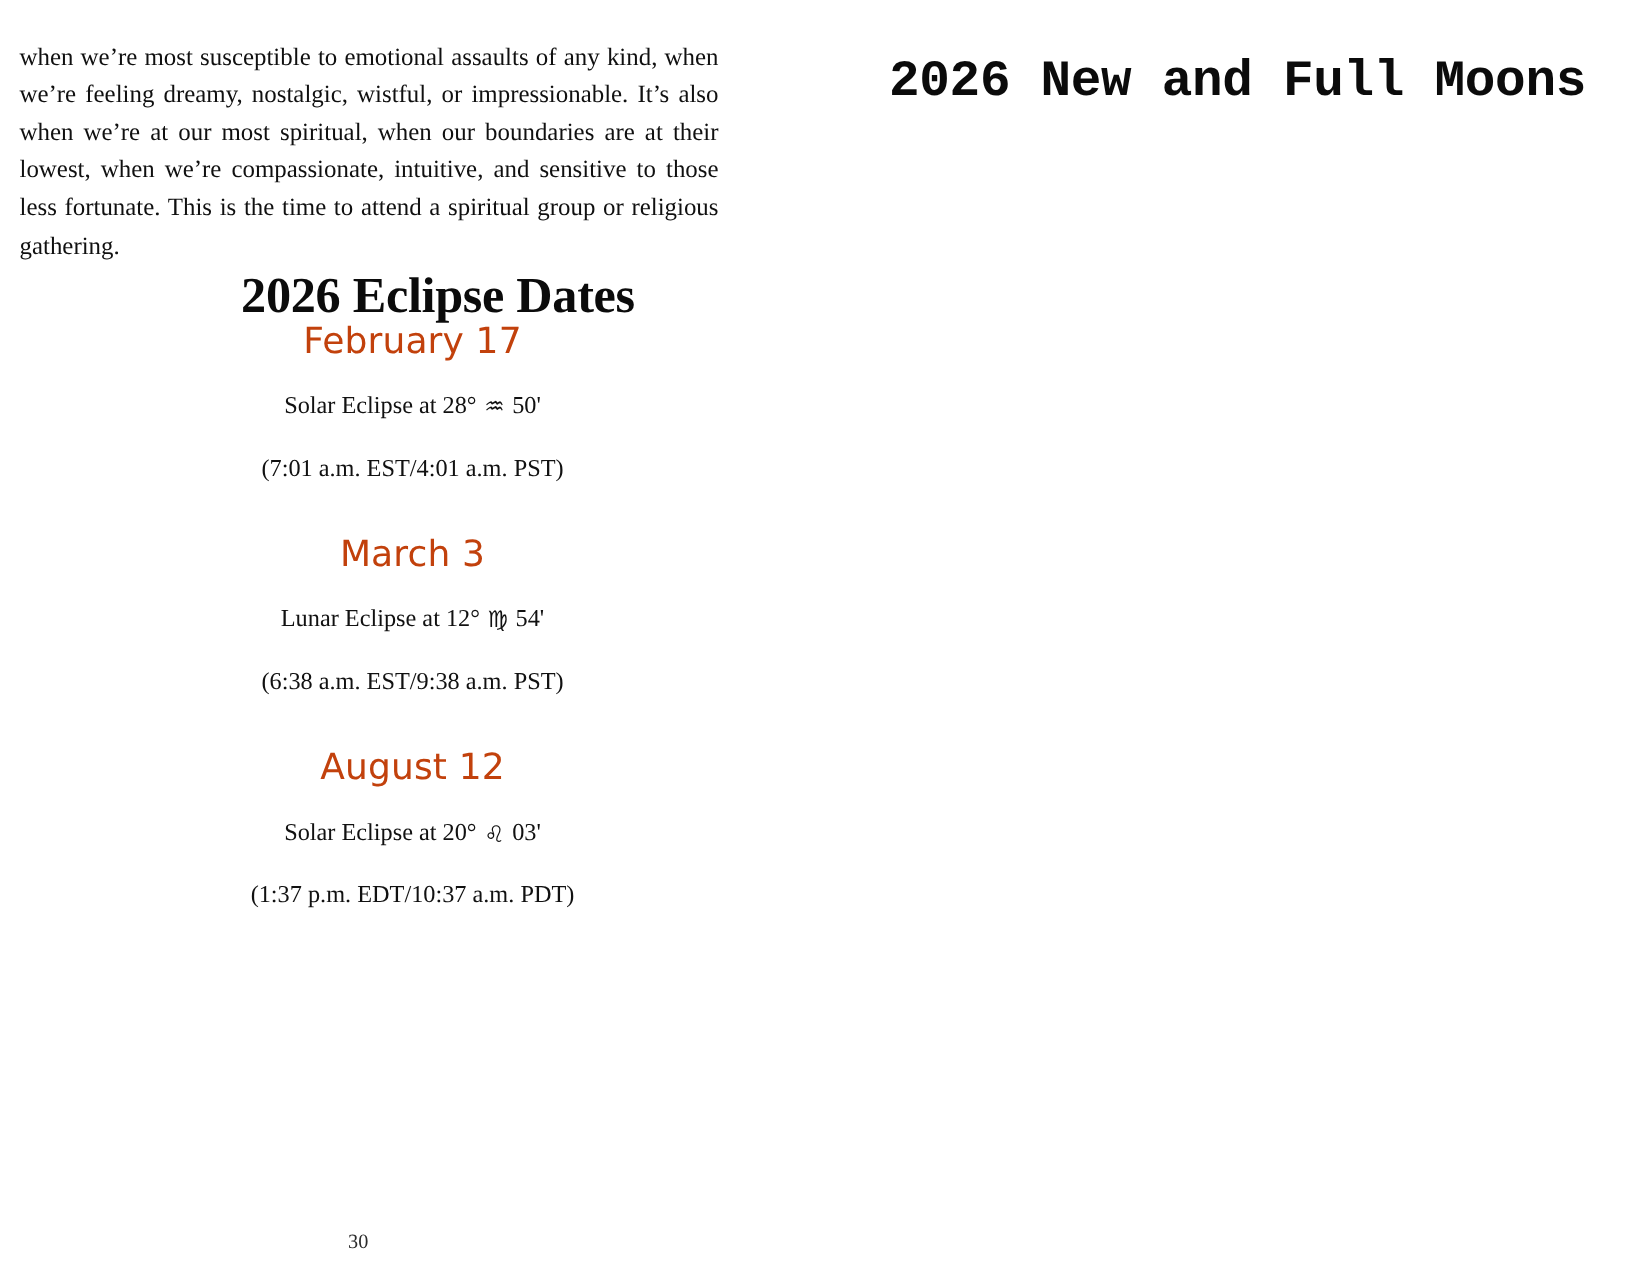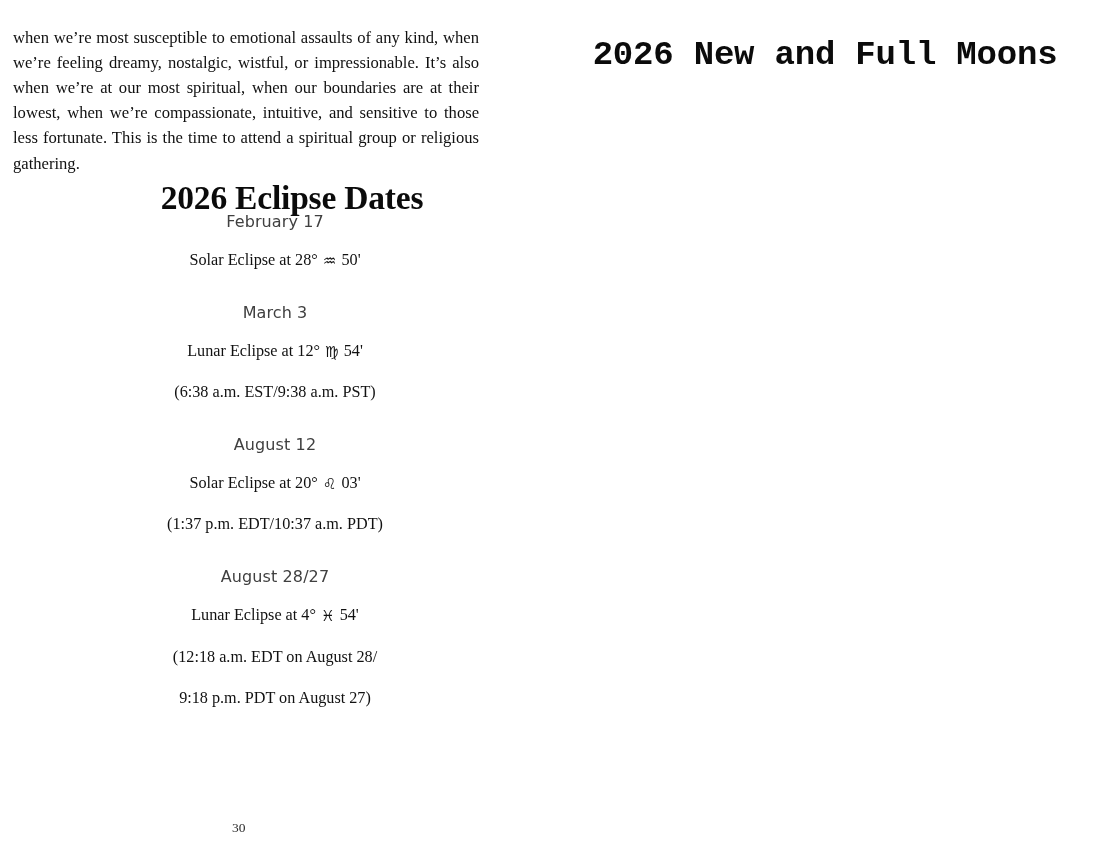--- a/index.html
+++ b/index.html
@@ -65,24 +65,24 @@
   }
   .eclipse-block {
     width: 100%;
     text-align: center;
     margin-bottom: 29px;
   }
   .eclipse-block:last-child { margin-bottom: 0; }
 
   .eclipse-date {
     font-family: "DejaVu Sans", "Liberation Sans", sans-serif;
-    font-size: 16px;
+    font-size: 24px;
     font-weight: 400;
     letter-spacing: 0.1px;
-    color: #404040;
+    color: #c2410c;
     line-height: 1.26;
     margin-bottom: 9px;
   }
   .eclipse-detail {
     font-size: 16.2px;
     line-height: 25.5px;
     color: #111111;
     margin-top: 16px;
   }
   .glyph {
@@ -120,36 +120,31 @@
   <div class="page page-left">
 
     <p class="intro-para">when we’re most susceptible to emotional assaults of any kind, when we’re feeling dreamy, nostalgic, wistful, or impressionable. It’s also when we’re at our most spiritual, when our boundaries are at their lowest, when we’re compassionate, intuitive, and sensitive to those less fortunate. This is the time to attend a spiritual group or religious gathering.</p>
 
     <h1 class="section-title eclipse">2026 Eclipse Dates</h1>
 
     <div class="eclipse-list">
         <div class="eclipse-block">
           <div class="eclipse-date">February 17</div>
           <div class="eclipse-detail"><span>Solar Eclipse at 28°</span> <span class="glyph">♒</span> <span>50'</span></div>
+          <div class="eclipse-detail">(7:01 a.m. EST/4:01 a.m. PST)</div>
         </div>
         <div class="eclipse-block">
           <div class="eclipse-date">March 3</div>
           <div class="eclipse-detail"><span>Lunar Eclipse at 12°</span> <span class="glyph">♍</span> <span>54'</span></div>
           <div class="eclipse-detail">(6:38 a.m. EST/9:38 a.m. PST)</div>
         </div>
         <div class="eclipse-block">
           <div class="eclipse-date">August 12</div>
           <div class="eclipse-detail"><span>Solar Eclipse at 20°</span> <span class="glyph">♌</span> <span>03'</span></div>
           <div class="eclipse-detail">(1:37 p.m. EDT/10:37 a.m. PDT)</div>
-        </div>
-        <div class="eclipse-block">
-          <div class="eclipse-date">August 28/27</div>
-          <div class="eclipse-detail"><span>Lunar Eclipse at 4°</span> <span class="glyph">♓</span> <span>54'</span></div>
-          <div class="eclipse-detail">(12:18 a.m. EDT on August 28/</div>
-          <div class="eclipse-detail">9:18 p.m. PDT on August 27)</div>
         </div>
       </div>
 
     <div class="folio folio-left">30</div>
   </div>
 
   <div class="page page-right">
 
     
 

